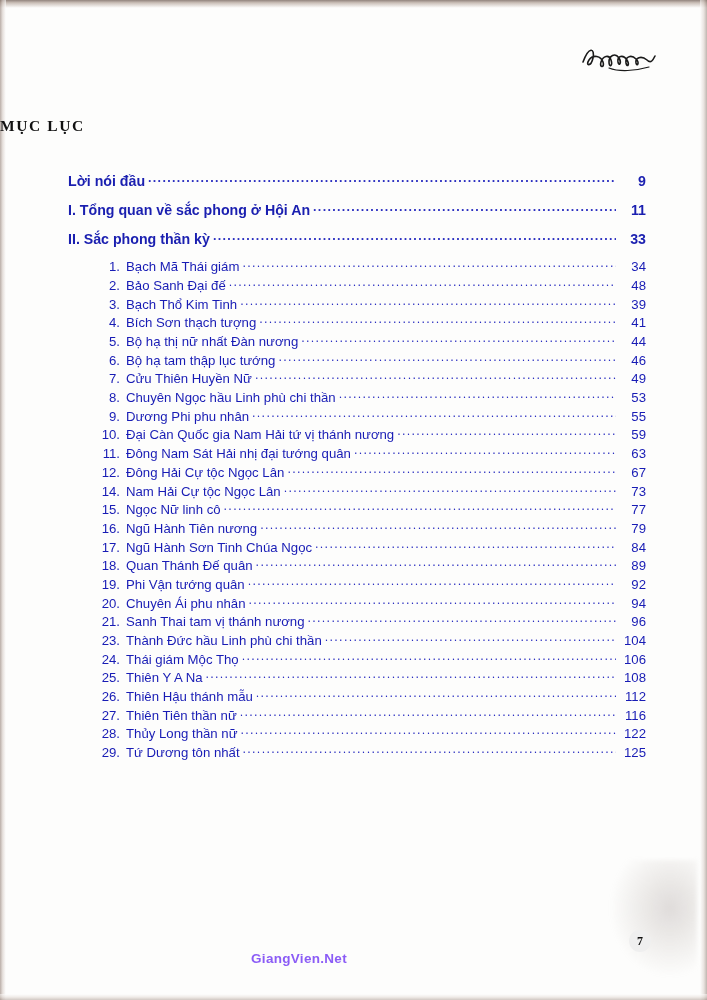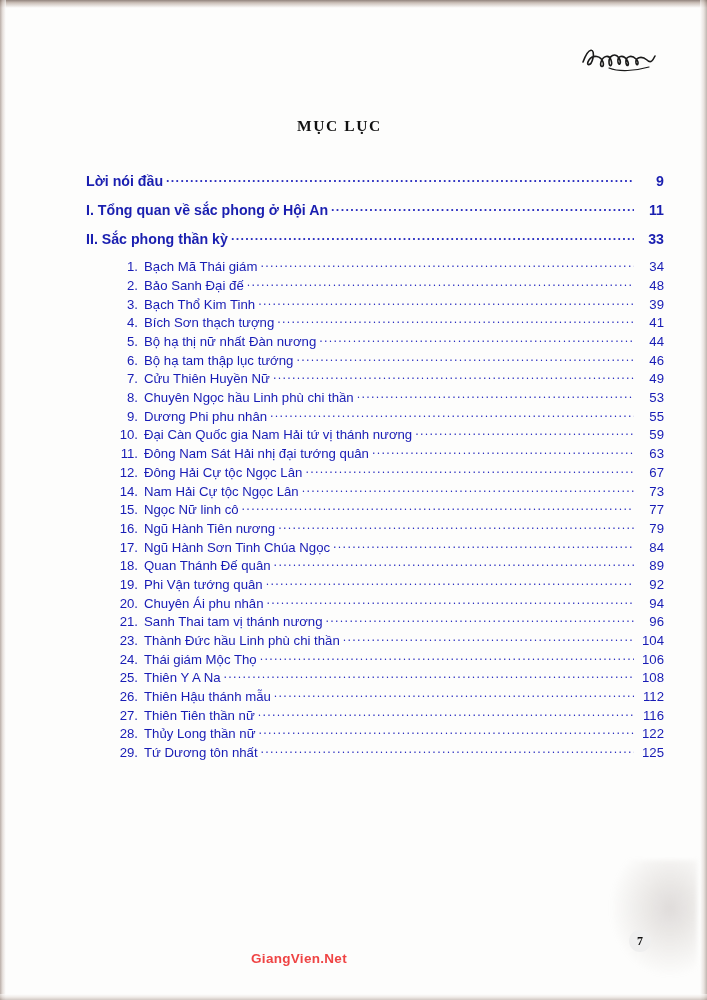--- a/index.html
+++ b/index.html
@@ -65,31 +65,30 @@
     height: 120px;
     background: radial-gradient(ellipse at 70% 40%, rgba(170,160,155,.35) 0%, rgba(255,255,255,0) 68%);
     filter: blur(2px);
   }
 
   .title {
     position: absolute;
     left: 0;
     top: 117px;
     width: 679px;
-    text-align: center;
     font-family: "Liberation Serif", serif;
     font-size: 15.5px;
     font-weight: bold;
     letter-spacing: 1.6px;
     color: #121212;
   }
 
   .toc {
     position: absolute;
-    left: 74px;
+    left: 56px;
     top: 172px;
     width: 590px;
   }
 
   .row {
     display: flex;
     align-items: baseline;
     color: #1c1fb4;
     font-family: "Liberation Sans", sans-serif;
   }
@@ -147,21 +146,21 @@
     min-width: 26px;
   }
 
   
   .footer-brand {
     position: absolute;
     left: 0;
     bottom: 34px;
     width: 598px;
     text-align: center;
-    color: #ef4444;
+    color: #8b5cf6;
     font-family: "Liberation Sans", sans-serif;
     font-size: 13.5px;
     font-weight: bold;
     letter-spacing: .3px;
   }
 
   .page-number {
     position: absolute;
     right: 56px;
     bottom: 48px;

